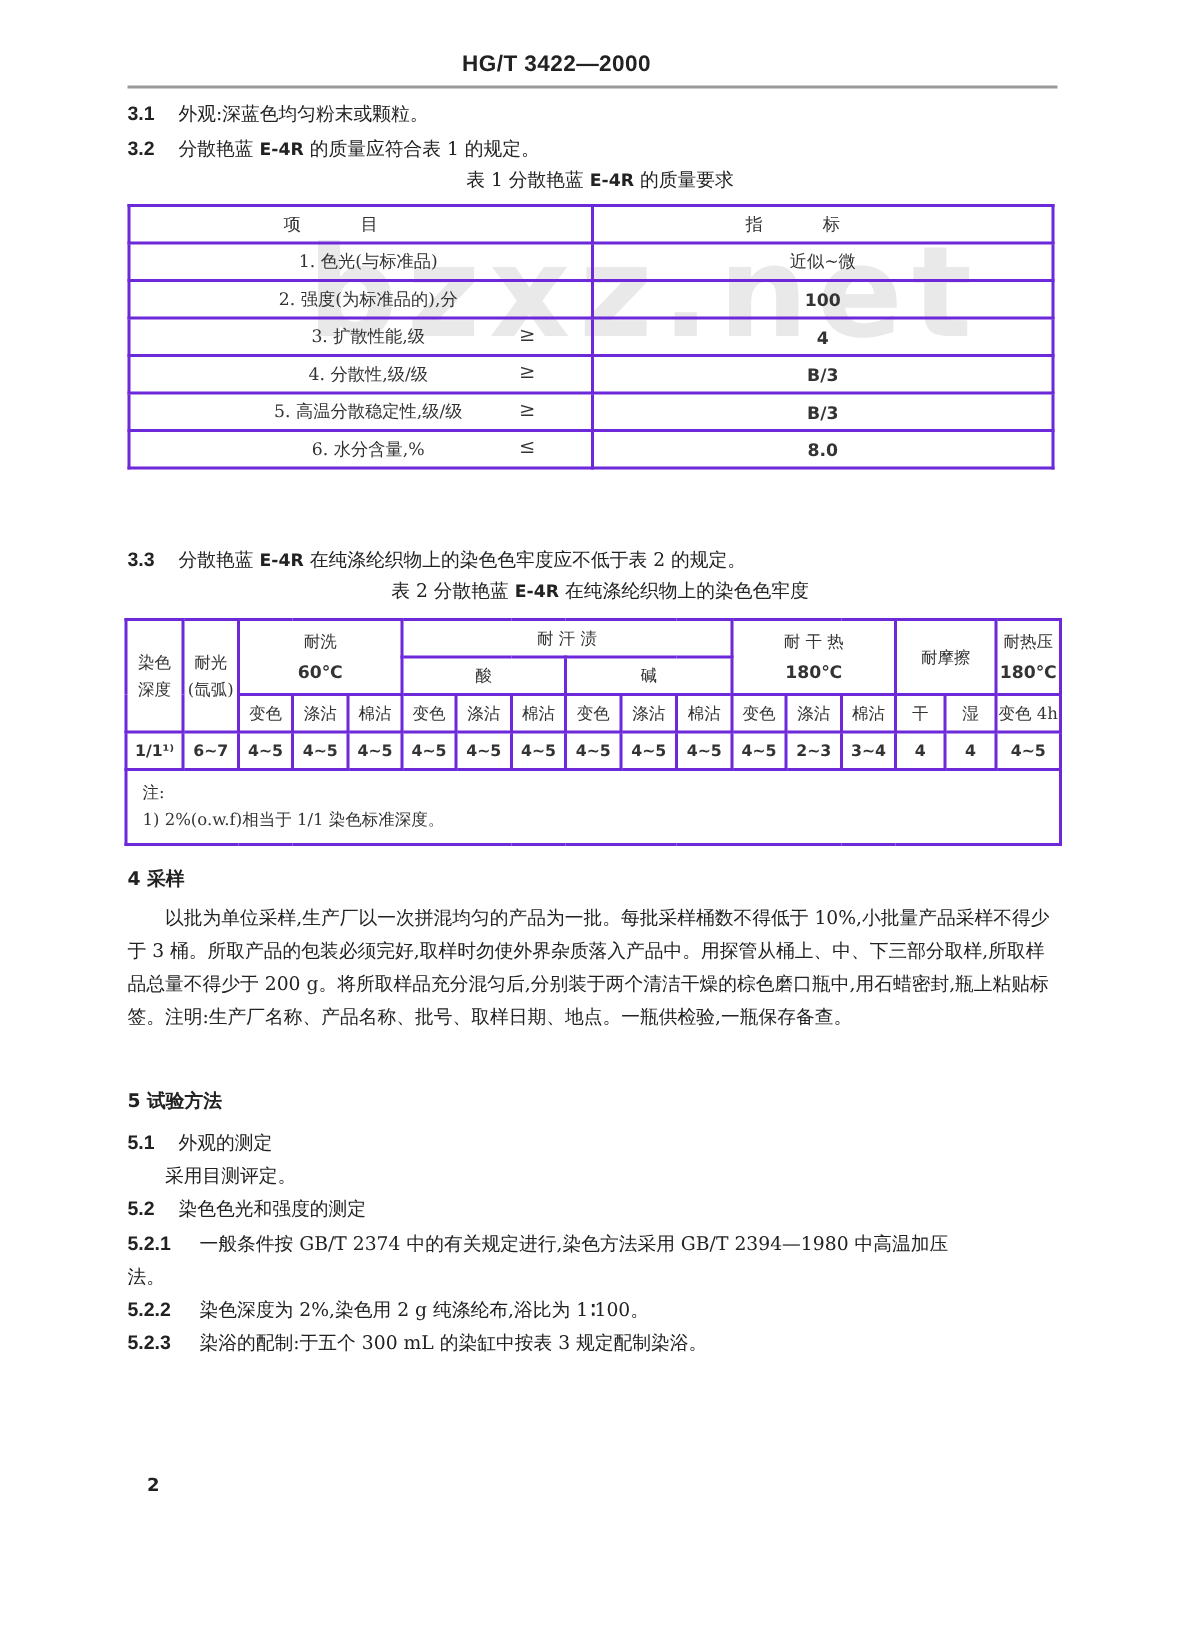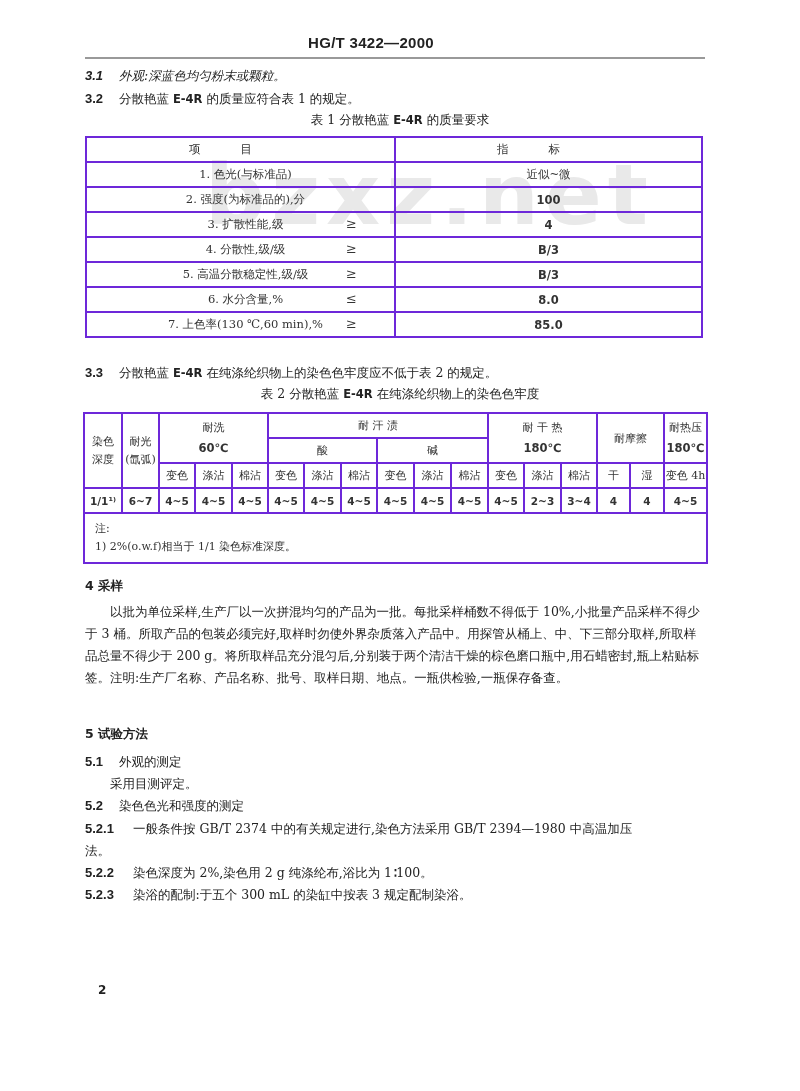--- a/index.html
+++ b/index.html
@@ -31,21 +31,21 @@
   .indent { text-indent: 25px; }
   .sec { font-family: "DejaVu Sans", sans-serif; font-weight: bold; font-size: 12.5px; left: 85px; }
   .pagenum { left: 98px; top: 983px; font-size: 12px; font-family: "DejaVu Sans", sans-serif; font-weight: bold; }
 </style>
 </head>
 <body>
 
 <div class="abs hdr">HG/T  3422—2000</div>
 <div class="abs hdr-rule"></div>
 
-<div class="abs line" style="top:67px;font-style:italic;">
+<div class="abs line" style="top:67px;">
   <span class="num">3.1</span><span>外观:深蓝色均匀粉末或颗粒。</span>
 </div>
 <div class="abs line" style="top:90px;">
   <span class="num">3.2</span><span>分散艳蓝 </span><span class="b">E-4R</span><span> 的质量应符合表 1 的规定。</span>
 </div>
 <div class="abs caption" style="top:112px;">
   <span>表 1   分散艳蓝 </span><span class="b">E-4R</span><span> 的质量要求</span>
 </div>
 
 <div class="abs watermark">bzxz.net</div>
@@ -76,24 +76,20 @@
         <td class="item"><span>4. 分散性,级/级</span><span class="op">≥</span></td>
         <td class="b">B/3</td>
       </tr>
   <tr>
         <td class="item"><span>5. 高温分散稳定性,级/级</span><span class="op">≥</span></td>
         <td class="b">B/3</td>
       </tr>
   <tr>
         <td class="item"><span>6. 水分含量,%</span><span class="op">≤</span></td>
         <td class="b">8.0</td>
-      </tr>
-  <tr>
-        <td class="item"><span>7. 上色率(130 ℃,60 min),%</span><span class="op">≥</span></td>
-        <td class="b">85.0</td>
       </tr>
 </tbody>
   </table>
 
 <div class="abs line" style="top:364px;">
   <span class="num">3.3</span><span>分散艳蓝 </span><span class="b">E-4R</span><span> 在纯涤纶织物上的染色色牢度应不低于表 2 的规定。</span>
 </div>
 <div class="abs caption" style="top:386px;">
   <span>表 2   分散艳蓝 </span><span class="b">E-4R</span><span> 在纯涤纶织物上的染色色牢度</span>
 </div>

